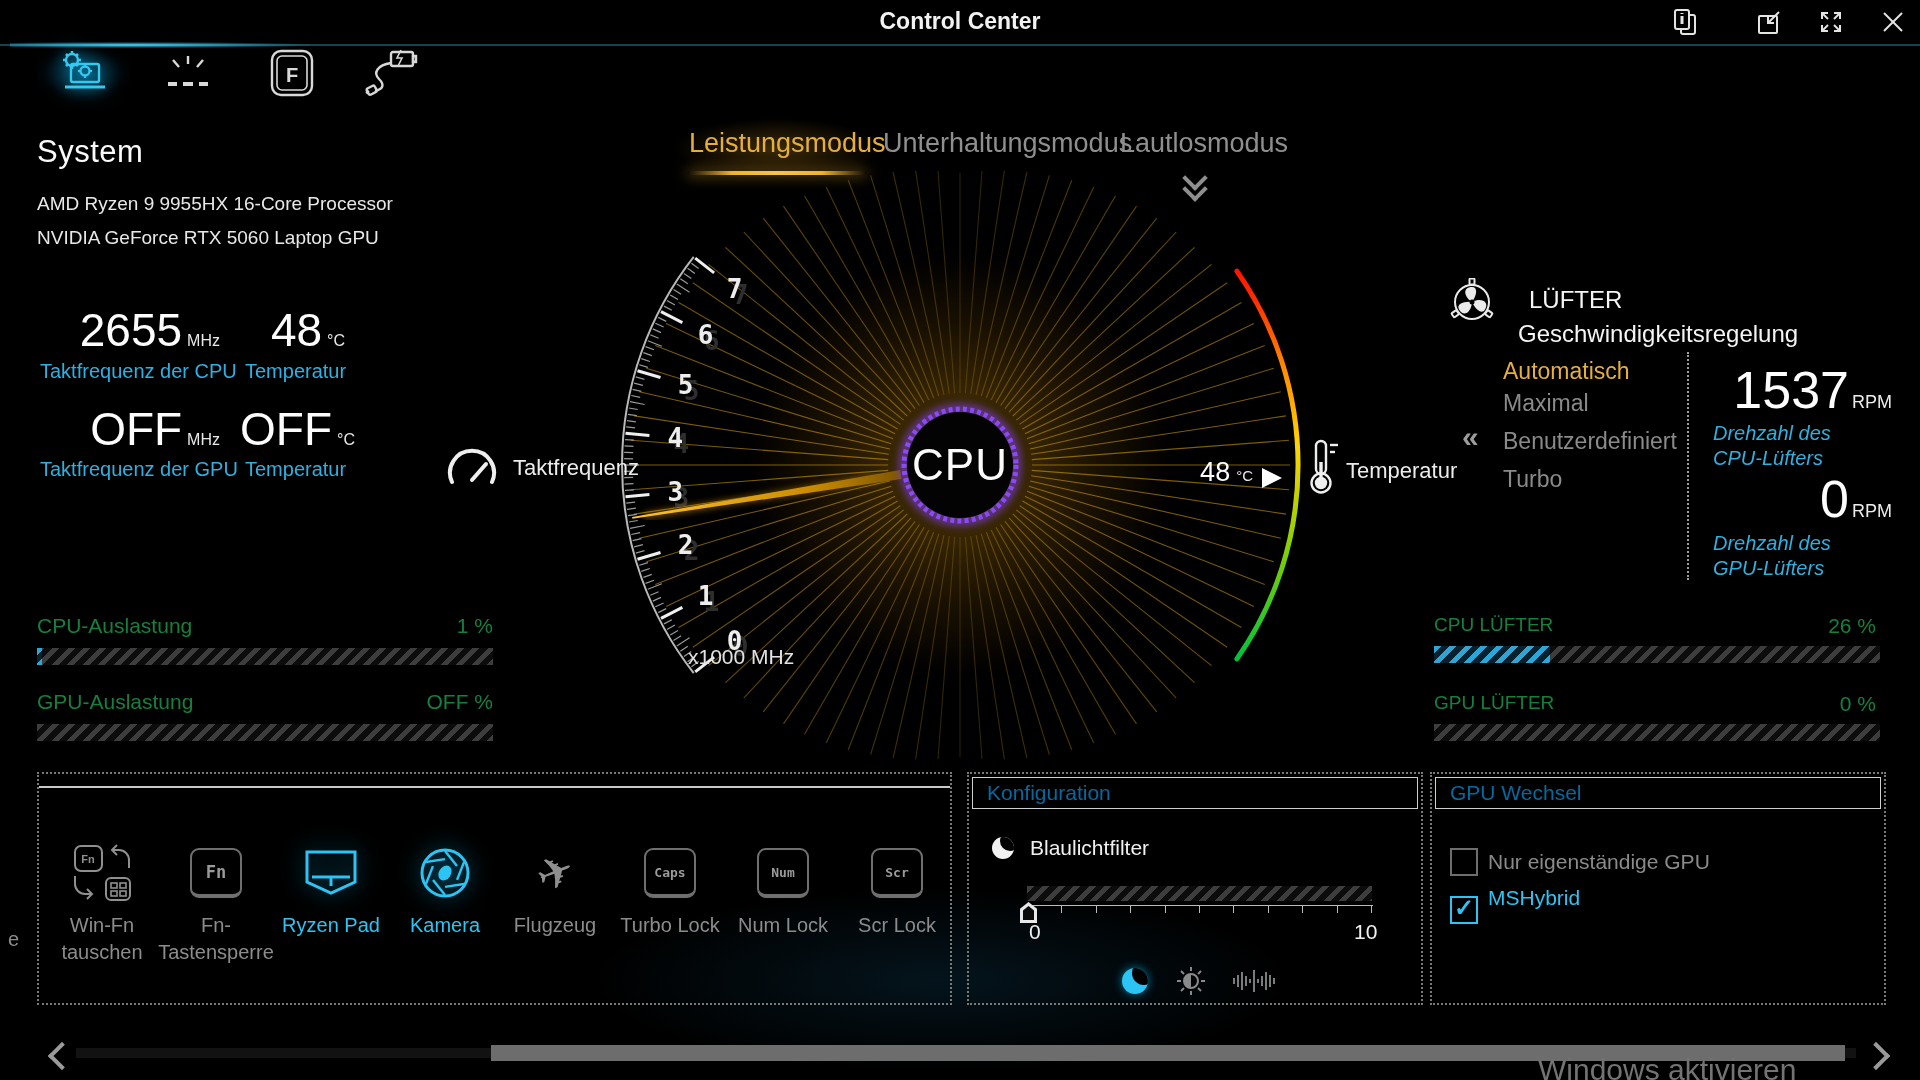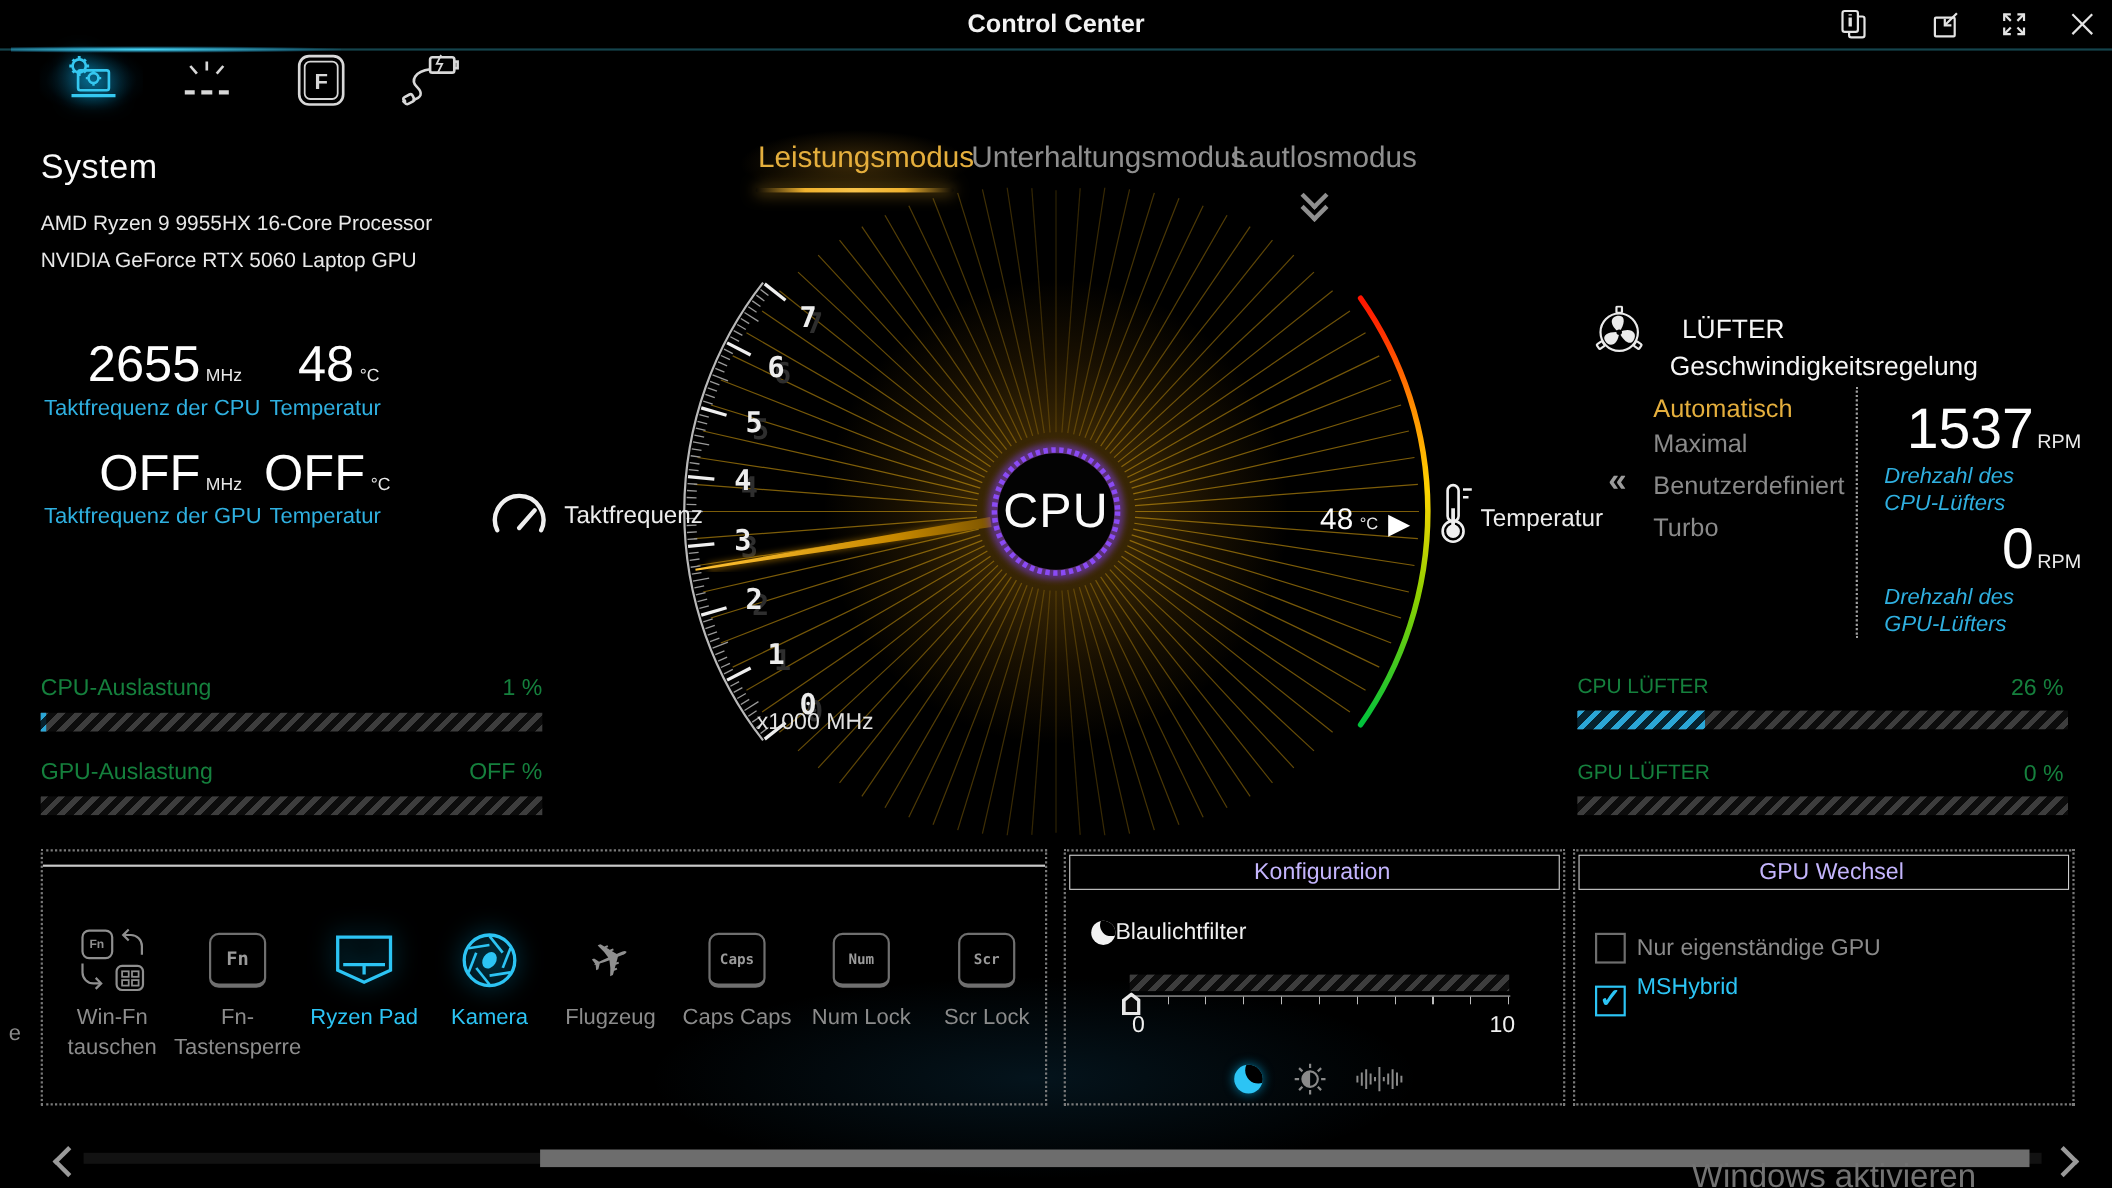--- a/index.html
+++ b/index.html
@@ -80,21 +80,21 @@
   #opt-chevron{position:absolute;left:1462px;top:420px;font-size:30px;font-weight:bold;color:#9c9c9c;}
   #fan-divider{position:absolute;left:1687px;top:352px;height:228px;border-left:2px dotted #a0a0a0;}
   .rpm{position:absolute;left:1692px;width:200px;text-align:right;white-space:nowrap;line-height:1;}
   .rpm .num{font-size:52px;color:#fdfdfd;}
   .rpm .unit{font-size:18px;color:#ececec;margin-left:3px;}
   .rpm-label{position:absolute;left:1713px;width:168px;font-size:20px;color:#2fb0e0;line-height:1.25;font-style:italic;}
 
   
   .panel{position:absolute;border:2px dotted #7a7a7a;}
   .panel-header{margin:3px;border:1px solid #cfcfcf;height:30px;line-height:30px;padding-left:14px;
-      font-size:21px;color:#c4b5fd;text-align:center;}
+      font-size:21px;color:#0369a1;}
   #panel-left-header{border:none;border-bottom:2px solid #c8c8c8;height:12px;margin:0;}
   #bottom-glow{position:absolute;left:560px;top:880px;width:760px;height:200px;
       background:radial-gradient(ellipse at center, rgba(30,140,200,.14), transparent 65%);}
 
   
   .qitem{position:absolute;top:840px;width:120px;text-align:center;color:#8c8c8c;}
   .qitem .qicon{height:66px;display:flex;align-items:center;justify-content:center;}
   .qitem .qlabel{margin-top:6px;font-size:20px;line-height:1.35;}
   .qitem svg{stroke:#8f8f8f;fill:none;stroke-width:2;}
   .qitem.active{color:#2cc4f4;}
@@ -102,21 +102,21 @@
   .keycap{display:inline-flex;align-items:center;justify-content:center;width:48px;height:44px;
       border:2px solid #6f6f6f;border-bottom-width:4px;border-radius:9px;
       font-family:"DejaVu Sans Mono",monospace;font-size:13px;font-weight:bold;color:#9a9a9a;}
   #partial-item{position:absolute;left:8px;top:928px;font-size:20px;color:#8c8c8c;}
   .plane{font-size:44px;color:#8f8f8f;display:inline-block;transform:rotate(-22deg);line-height:1;}
 
   
   .moon{position:relative;width:22px;height:22px;border-radius:50%;background:#f2f2f2;overflow:hidden;}
   .moon i{position:absolute;left:8px;top:-6px;width:20px;height:20px;border-radius:50%;background:#000;}
   .moon.cyan{background:#2cc4f4;box-shadow:0 0 10px rgba(0,185,245,.65);}
-  #blf-row{position:absolute;display:flex;align-items:center;}
+  #blf-row{position:absolute;display:flex;align-items:center;gap:16px;}
   #blf-label{font-size:21px;color:#f0f0f0;}
   #slider-scale{position:absolute;height:7px;
       background:repeating-linear-gradient(90deg,#bbb 0 1px,transparent 1px 34.4px);border-top:1px solid #bbb;}
   .slider-num{position:absolute;font-size:21px;color:#f0f0f0;}
   #slider-thumb{position:absolute;width:17px;height:21px;background:#e8e8e8;
       clip-path:polygon(50% 0,100% 32%,100% 100%,0 100%,0 32%);}
   #slider-thumb i{position:absolute;left:3px;top:4px;width:11px;height:14px;background:#0a0a0a;
       clip-path:polygon(50% 0,100% 32%,100% 100%,0 100%,0 32%);}
   .cfg-ico{position:absolute;display:flex;align-items:center;justify-content:center;}
   .cfg-ico svg{stroke:#8a8a8a;fill:none;stroke-width:2;}
@@ -638,21 +638,21 @@
     <div class="qlabel">
       <div>Flugzeug</div>
     </div>
   </div>
 
   <div class="qitem" style="left:610px">
     <div class="qicon">
       <span class="keycap">Caps</span>
     </div>
     <div class="qlabel">
-      <div>Caps Caps</div>
+      <div>Turbo Lock</div>
     </div>
   </div>
 
   <div class="qitem" style="left:837px">
     <div class="qicon">
       <span class="keycap">Scr</span>
     </div>
     <div class="qlabel">
       <div>Scr Lock</div>
     </div>

